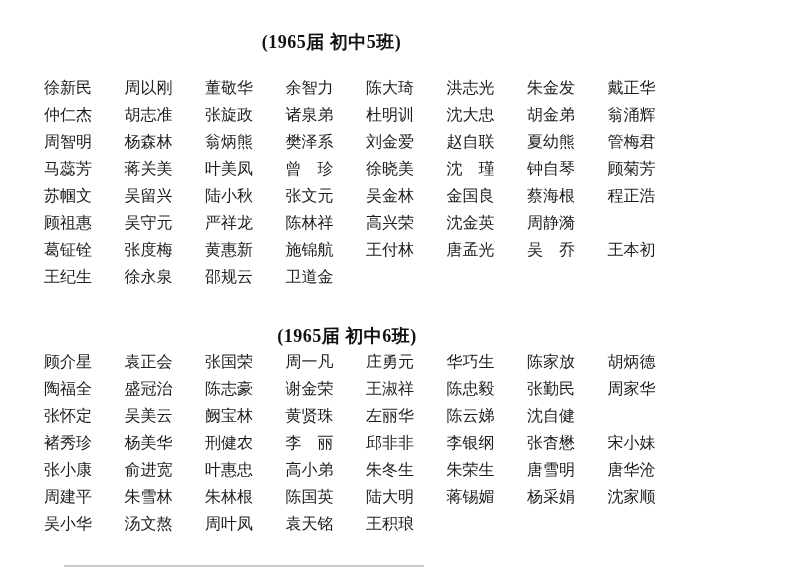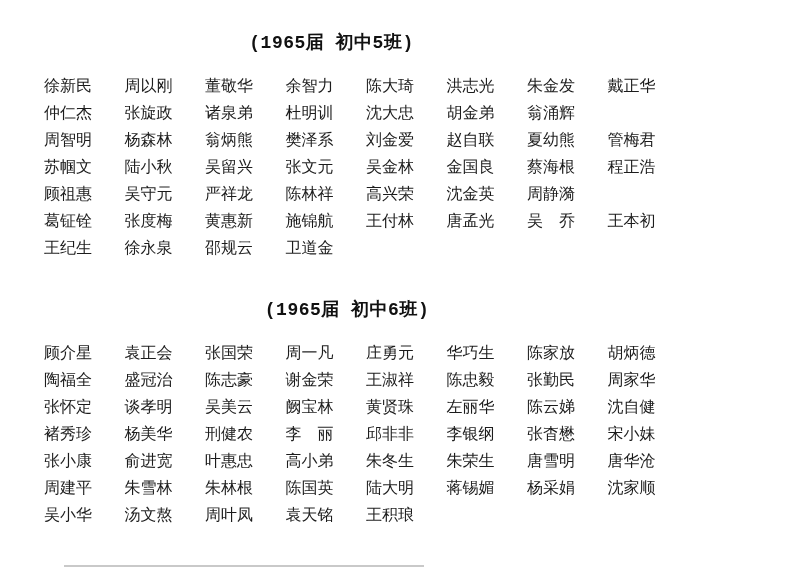--- a/index.html
+++ b/index.html
@@ -9,40 +9,38 @@
     width: 787px;
     height: 567px;
     overflow: hidden;
     font-family: "Liberation Serif", "DejaVu Serif", serif;
   }
   .page {
     position: relative;
     width: 663px;
     height: 567px;
     color: #1c1c1c;
-    font-family: Liberation Mono, monospace;
   }
   .section {
     margin: 0;
   }
   .section-title {
     text-align: center;
     font-size: 18px;
     font-weight: bold;
     letter-spacing: 0.5px;
     color: #111;
     margin: 0;
   }
   .section-title.first {
     padding-top: 30px;
     margin-bottom: 20px;
   }
   .section-title.second {
     padding-top: 34px;
-    margin-bottom: 20px;
     padding-left: 31px;
   }
   .name-grid {
     margin-left: 44px;
     width: 645px;
   }
   .name-row {
     display: grid;
     grid-template-columns: repeat(8, 80.5px);
     height: 27px;
@@ -76,41 +74,52 @@
           <span class="name-cell">周以刚</span>
           <span class="name-cell">董敬华</span>
           <span class="name-cell">余智力</span>
           <span class="name-cell">陈大琦</span>
           <span class="name-cell">洪志光</span>
           <span class="name-cell">朱金发</span>
           <span class="name-cell">戴正华</span>
         </div>
         <div class="name-row">
           <span class="name-cell">仲仁杰</span>
+          <span class="name-cell">胡志准</span>
           <span class="name-cell">张旋政</span>
           <span class="name-cell">诸泉弟</span>
           <span class="name-cell">杜明训</span>
           <span class="name-cell">沈大忠</span>
           <span class="name-cell">胡金弟</span>
           <span class="name-cell">翁涌辉</span>
         </div>
         <div class="name-row">
           <span class="name-cell">周智明</span>
           <span class="name-cell">杨森林</span>
           <span class="name-cell">翁炳熊</span>
           <span class="name-cell">樊泽系</span>
           <span class="name-cell">刘金爱</span>
           <span class="name-cell">赵自联</span>
           <span class="name-cell">夏幼熊</span>
           <span class="name-cell">管梅君</span>
         </div>
         <div class="name-row">
+          <span class="name-cell">马蕊芳</span>
+          <span class="name-cell">蒋关美</span>
+          <span class="name-cell">叶美凤</span>
+          <span class="name-cell">曾　珍</span>
+          <span class="name-cell">徐晓美</span>
+          <span class="name-cell">沈　瑾</span>
+          <span class="name-cell">钟自琴</span>
+          <span class="name-cell">顾菊芳</span>
+        </div>
+        <div class="name-row">
           <span class="name-cell">苏帼文</span>
+          <span class="name-cell">吴留兴</span>
           <span class="name-cell">陆小秋</span>
-          <span class="name-cell">吴留兴</span>
           <span class="name-cell">张文元</span>
           <span class="name-cell">吴金林</span>
           <span class="name-cell">金国良</span>
           <span class="name-cell">蔡海根</span>
           <span class="name-cell">程正浩</span>
         </div>
         <div class="name-row">
           <span class="name-cell">顾祖惠</span>
           <span class="name-cell">吴守元</span>
           <span class="name-cell">严祥龙</span>
@@ -156,21 +165,20 @@
           <span class="name-cell">盛冠治</span>
           <span class="name-cell">陈志豪</span>
           <span class="name-cell">谢金荣</span>
           <span class="name-cell">王淑祥</span>
           <span class="name-cell">陈忠毅</span>
           <span class="name-cell">张勤民</span>
           <span class="name-cell">周家华</span>
         </div>
         <div class="name-row">
           <span class="name-cell">张怀定</span>
-          <span class="name-cell">谈孝明</span>
           <span class="name-cell">吴美云</span>
           <span class="name-cell">阙宝林</span>
           <span class="name-cell">黄贤珠</span>
           <span class="name-cell">左丽华</span>
           <span class="name-cell">陈云娣</span>
           <span class="name-cell">沈自健</span>
         </div>
         <div class="name-row">
           <span class="name-cell">褚秀珍</span>
           <span class="name-cell">杨美华</span>

